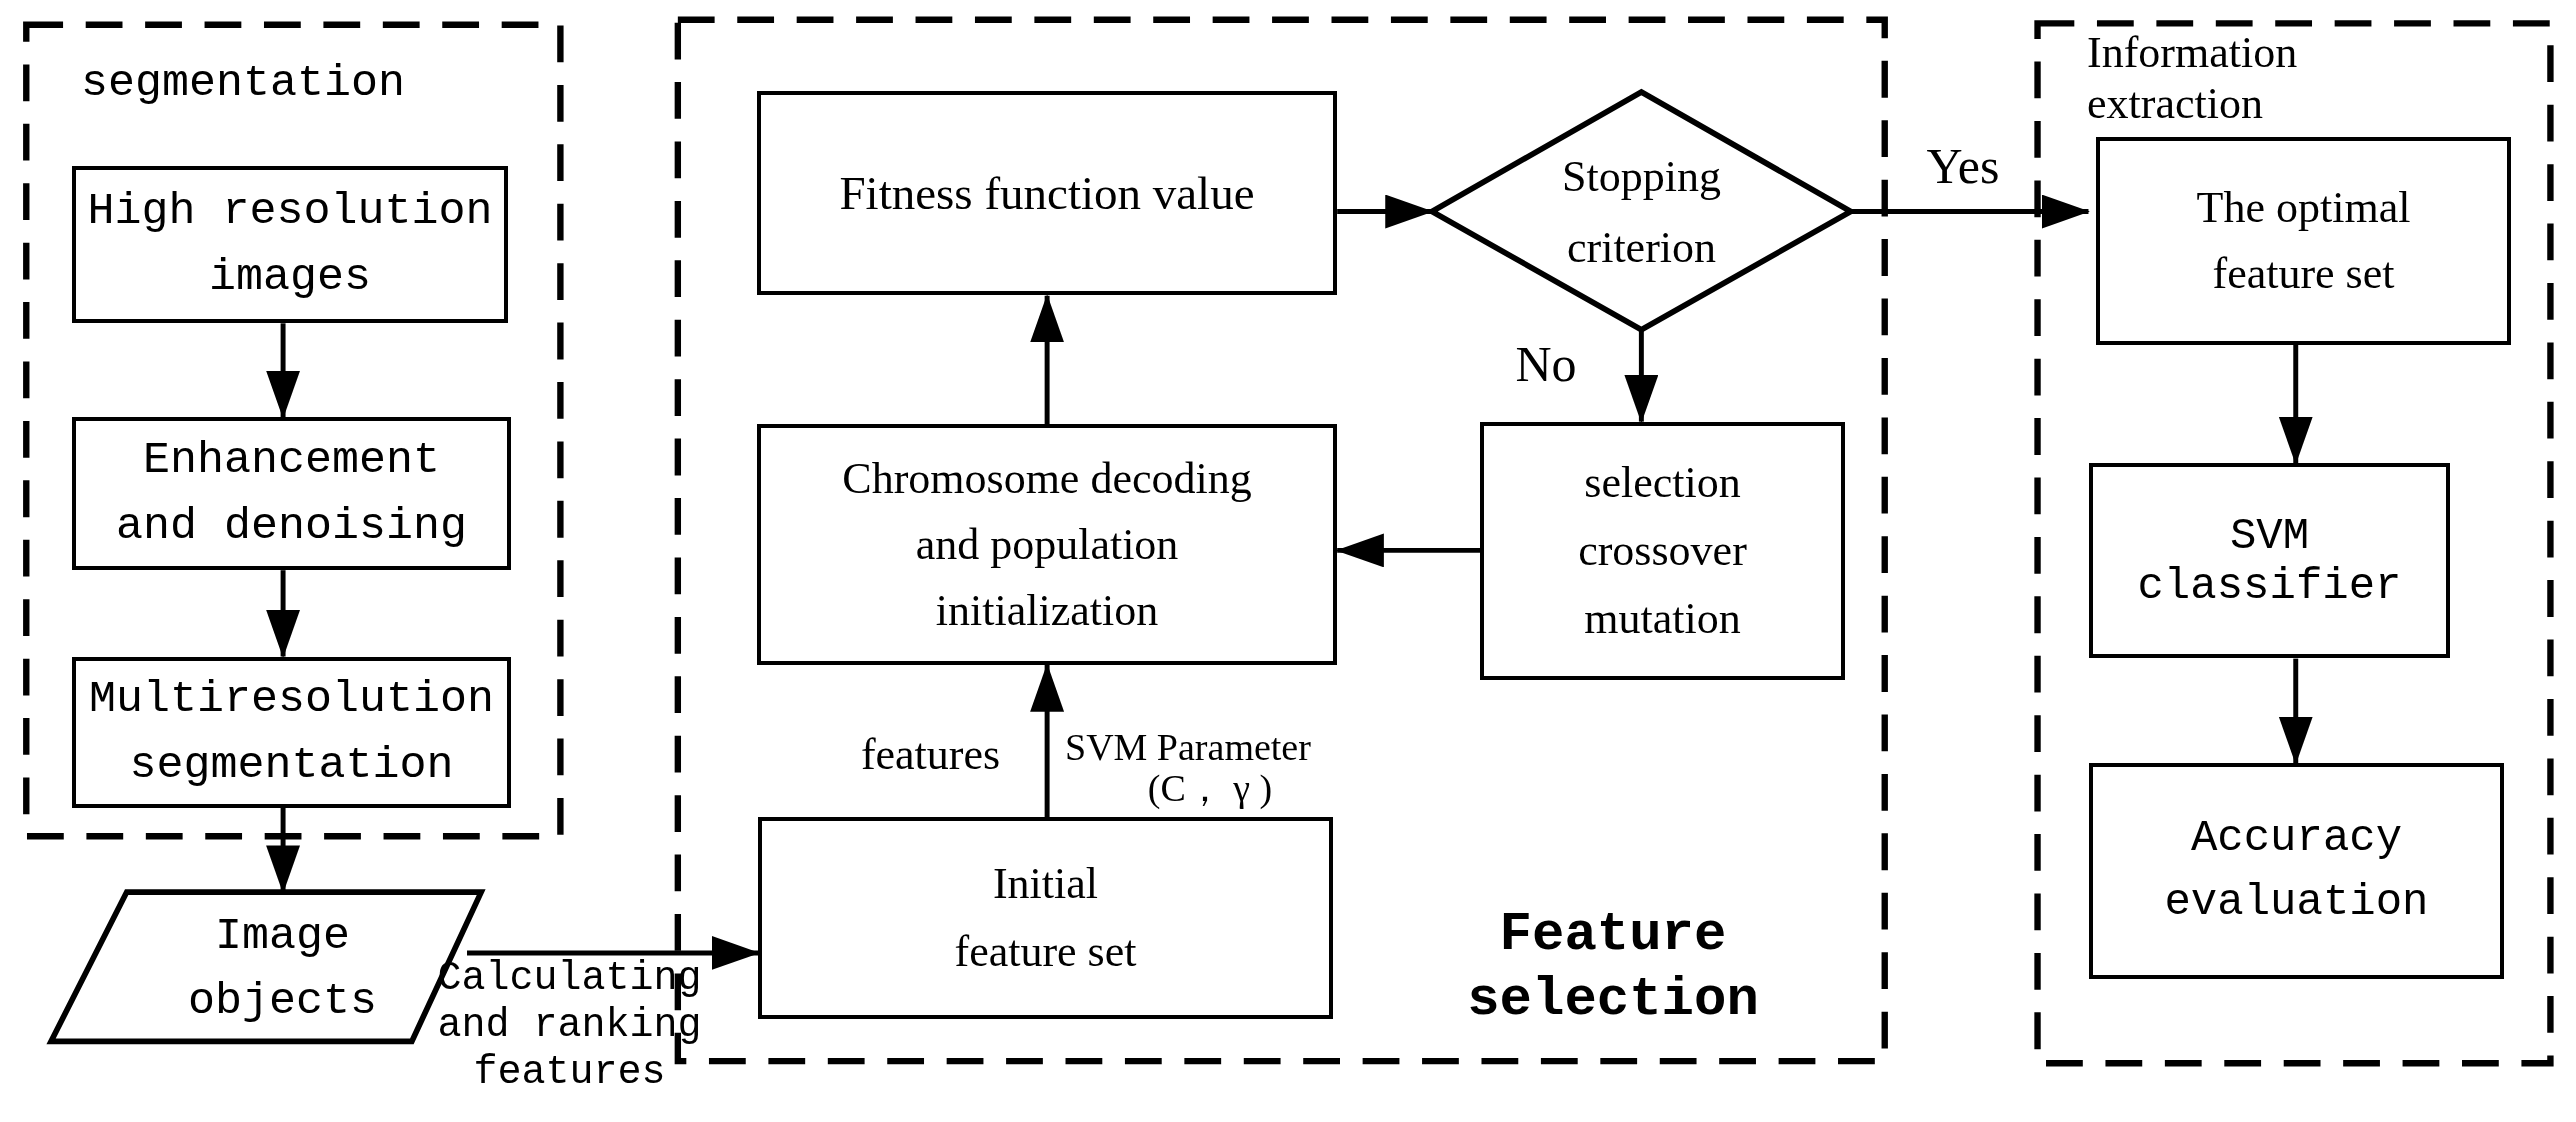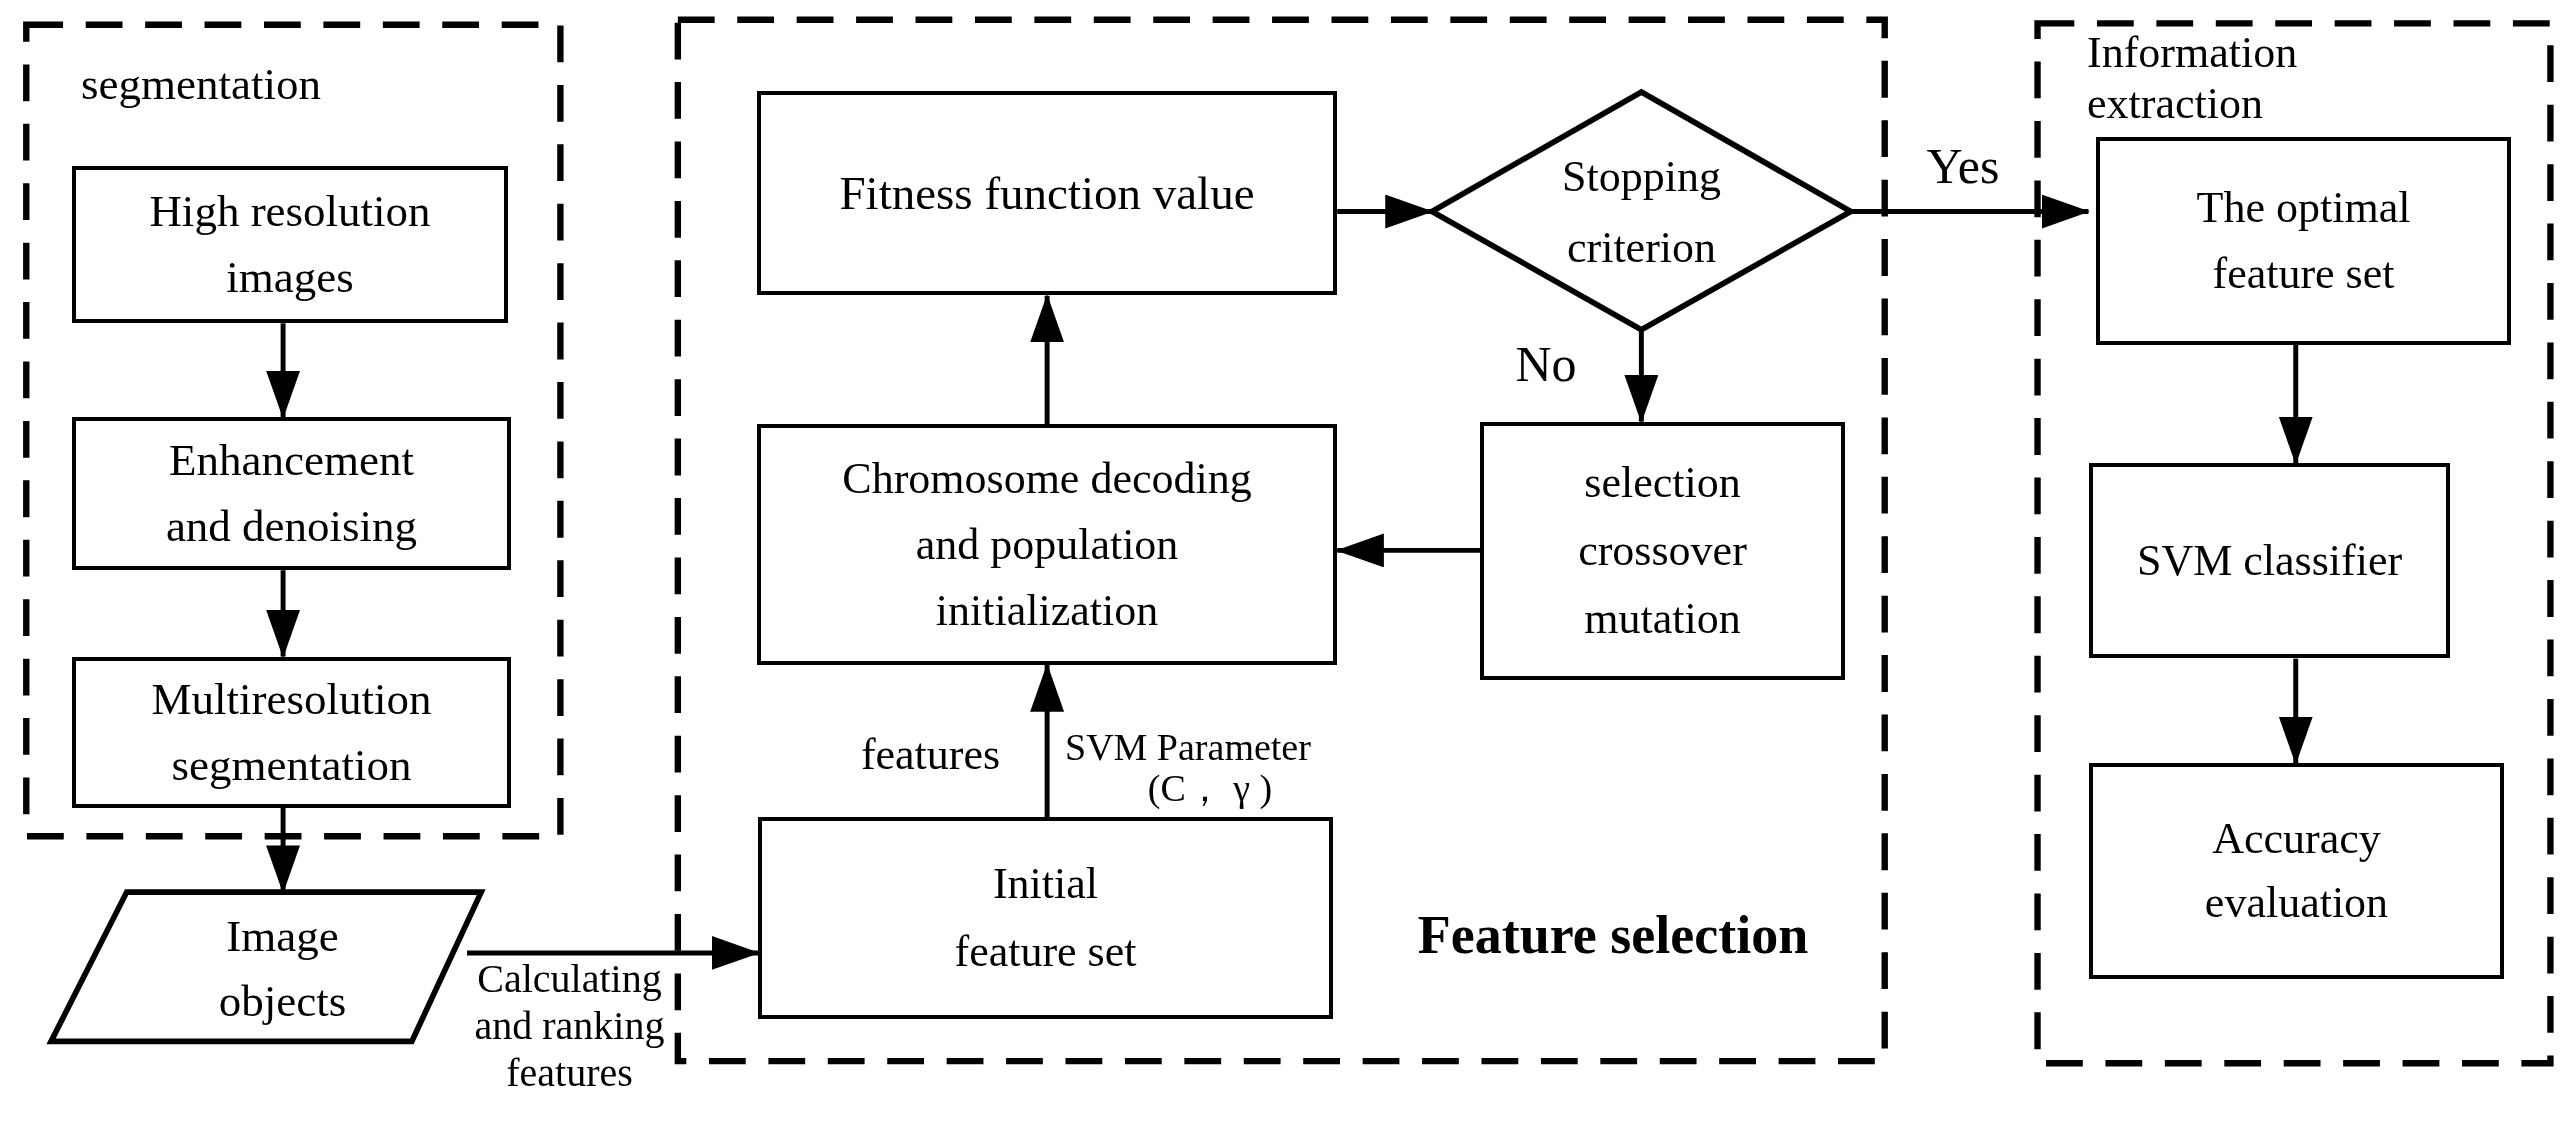--- a/index.html
+++ b/index.html
@@ -14,21 +14,21 @@
   #wires{position:absolute;left:0;top:0;width:2576px;height:1122px;}
   .node{
     position:absolute;
     border:4.2px solid #000;
     background:#fff;
     display:flex;align-items:center;justify-content:center;
     text-align:center;
     white-space:pre-line;
     box-sizing:border-box;
   }
-  .serif2{font-family:Liberation Serif, serif;}
+  .serif2{font-family:Liberation Mono, monospace;}
   .lbl{
     position:absolute;
     white-space:pre-line;
     text-align:center;
     line-height:1.2;
   }
   .shape-text{
     position:absolute;
     display:flex;align-items:center;justify-content:center;
     text-align:center;white-space:pre-line;

